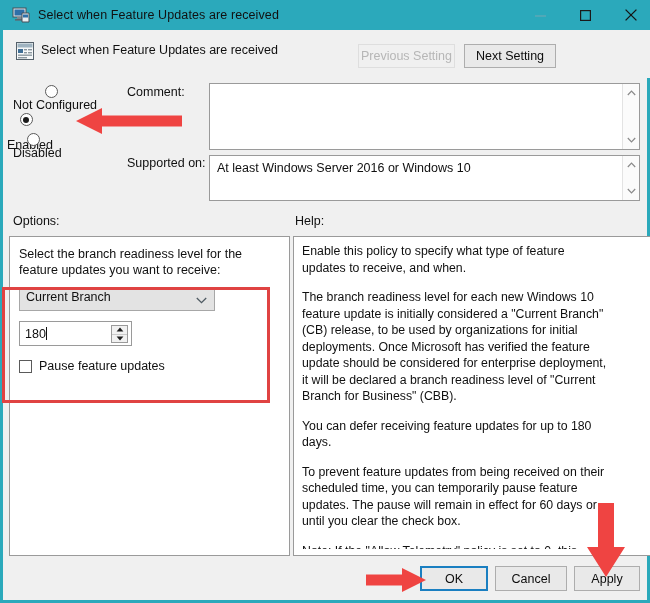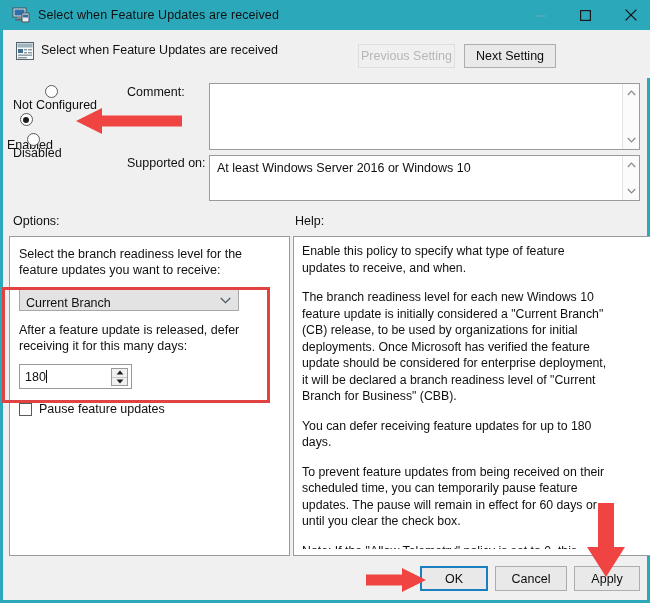--- a/index.html
+++ b/index.html
@@ -233,26 +233,26 @@
     width: 258px;
   }
   .opt-text {
     font-size: 12.5px;
     color: #101010;
     line-height: 16px;
   }
   .combo {
     position: relative;
     box-sizing: border-box;
-    width: 220px; height: 22px;
+    width: 196px; height: 22px;
     border: 1px solid #a7a7a7;
     background: #e3e3e3;
     margin-top: 11px;
     display: flex;
-    align-items: flex-end;
+    align-items: flex-start;
   }
   .combo-value {
     font-size: 12.5px;
     color: #101010;
     margin-left: 6px;
   }
   .combo-arrow {
     position: absolute;
     right: 7px; top: 0; bottom: 0;
     display: flex; align-items: center;
@@ -474,21 +474,20 @@
 
         <div class="combo">
           <span class="combo-value">Current Branch</span>
           <span class="combo-arrow">
             <svg width="11" height="7" viewBox="0 0 11 7">
                 <polyline points="0.8,1 5.5,5.6 10.2,1" fill="none" stroke="#4e5a62" stroke-width="1.3"></polyline>
               </svg>
           </span>
         </div>
 
-        <div class="opt-text defer-text">After a feature update is released, defer receiving it for this many days:</div>
 
         <div class="spin">
           <span class="spin-value">180</span>
             <span class="spin-caret"></span>
           <div class="spin-btns">
             <div>
               <svg width="8" height="5" viewBox="0 0 8 5">
                   <polygon points="4,0.4 7.4,4.4 0.6,4.4" fill="#1d1d1d"></polygon>
                 </svg>
             </div>

